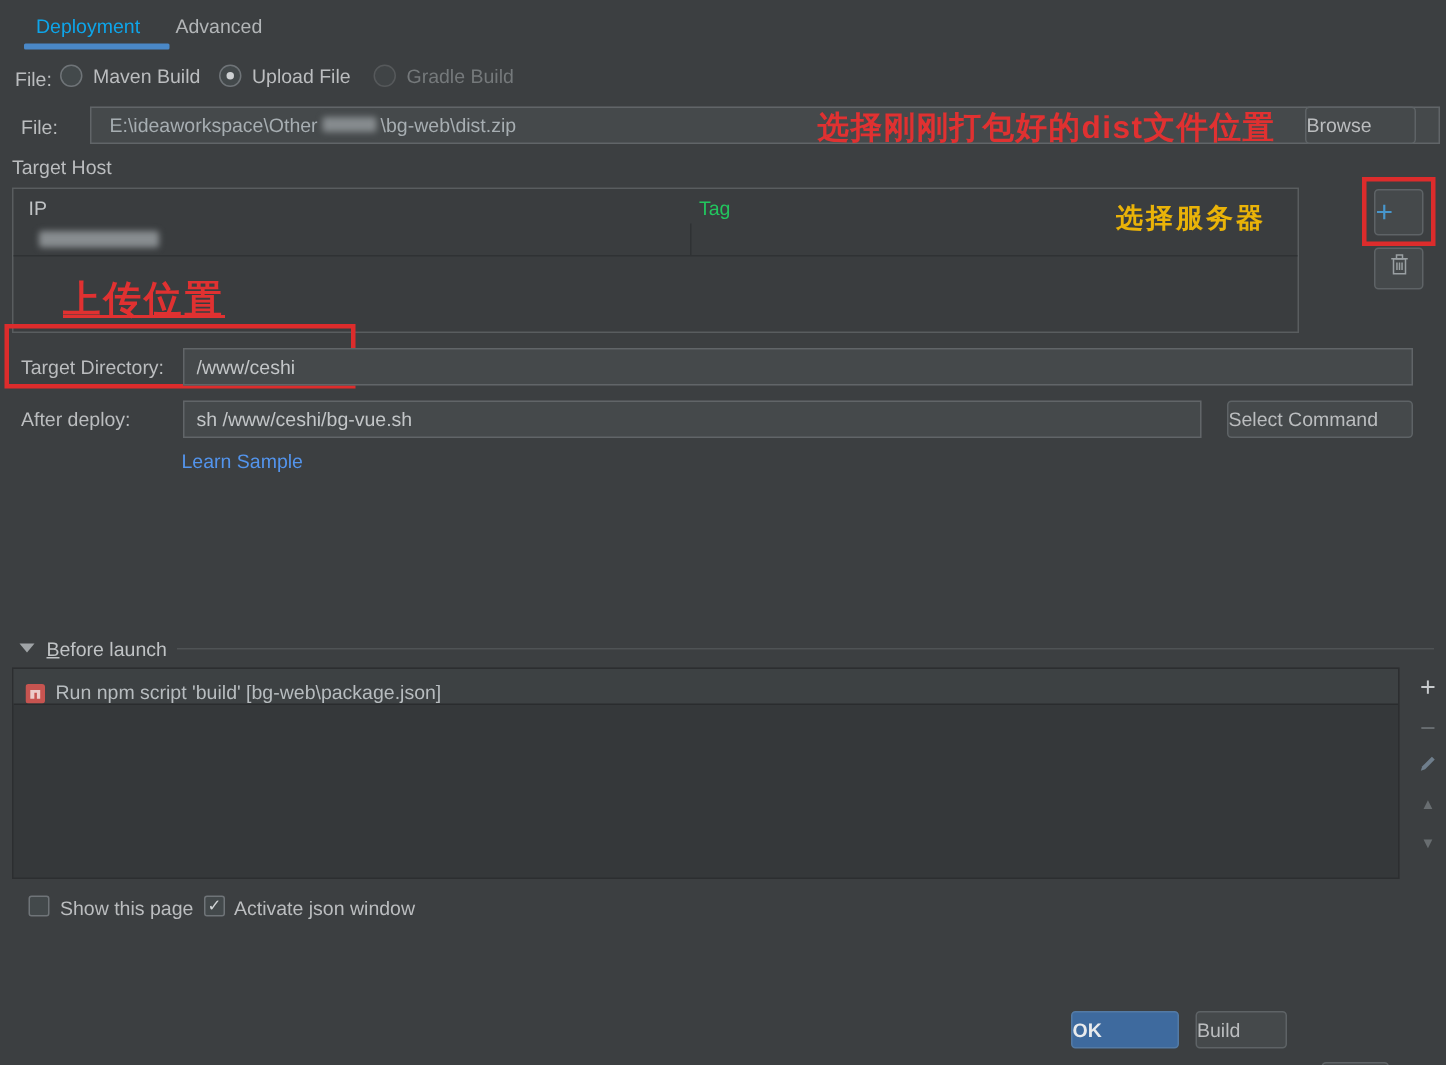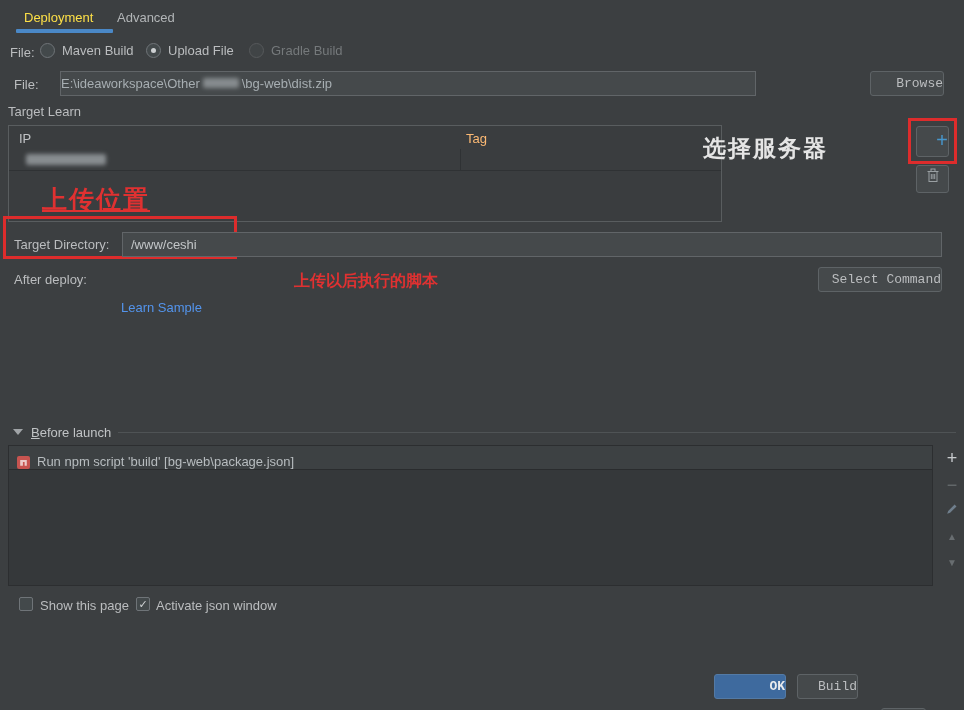--- a/index.html
+++ b/index.html
@@ -1,56 +1,56 @@
 <!DOCTYPE html>
 <html><head>
 <meta charset="utf-8">
 <style>
   html,body{margin:0;padding:0;background:#2b2b2b}
   #dialog{position:relative;width:964px;height:710px;background:#3c3f41;overflow:hidden;
           font-family:"Liberation Sans",sans-serif;font-size:13px;color:#bbbdbf}
 
   
-  #tab-deployment{position:absolute;left:24px;top:10px;color:#fde047;cursor:pointer}
+  #tab-deployment{position:absolute;left:24px;top:10px;color:#0ea5e9;cursor:pointer}
   #tab-advanced{position:absolute;left:117px;top:10px;color:#b2b5b7;cursor:pointer}
   #tab-underline{position:absolute;left:16px;top:29px;width:97px;height:4px;background:#4a88c7;border-radius:1px}
 
   
   #file-type-label{position:absolute;left:10px;top:45px}
   .radio-opt{position:absolute;top:43px;display:flex;align-items:center;gap:7px;cursor:pointer}
   #opt-maven{left:40px}#opt-upload{left:146px}#opt-gradle{left:249px;color:#75797b;cursor:default}
   .radio{width:15px;height:15px;box-sizing:border-box;border:1px solid #6f7478;border-radius:50%;background:#43494b;position:relative;flex:0 0 auto}
   .radio.on::after{content:"";position:absolute;left:4px;top:4px;width:5px;height:5px;border-radius:50%;background:#cdd0d2}
   #opt-gradle .radio{border-color:#56595b;background:#404446}
 
   
   #file-label{position:absolute;left:14px;top:77px}
-  #file-input{position:absolute;left:60px;top:71px;width:696px;height:25px;box-sizing:border-box;background:#45494b;
-              border:1px solid #616568;color:#a7aeb2;line-height:23px;padding:0 0;white-space:nowrap;overflow:hidden;cursor:text}
+  #file-input{position:absolute;left:60px;top:71px;width:900px;height:25px;box-sizing:border-box;background:#45494b;
+              border:1px solid #616568;color:#a7aeb2;line-height:23px;padding:0 12px;white-space:nowrap;overflow:hidden;cursor:text}
   .redacted{display:inline-block;width:36px;height:10px;background:#868b8e;border-radius:2px;filter:blur(2px);margin:0 3px}
   #file-annotation{position:absolute;left:545px;top:71px;font-size:21px;font-weight:bold;color:#e03131;letter-spacing:1px;white-space:nowrap}
   .btn{box-sizing:border-box;background:#45494b;border:1px solid #5e6366;border-radius:3px;color:#bbbdbf;
-       font-family:Liberation Mono, monospace;font-size:13px;text-align:right;line-height:23px;cursor:pointer;padding:0}
+       font-family:Liberation Sans, sans-serif;font-size:13px;text-align:left;line-height:23px;cursor:pointer;padding:0}
   #browse-button{position:absolute;left:870px;top:71px;width:74px;height:25px}
 
   
   #target-host-label{position:absolute;left:8px;top:104px}
-  #host-table{position:absolute;left:8px;top:125px;width:714px;height:97px;box-sizing:border-box;background:#3a3d3f;border:1px solid #595d5f}
+  #host-table{position:absolute;left:8px;top:125px;width:858px;height:97px;box-sizing:border-box;background:#3a3d3f;border:1px solid #595d5f}
   #col-ip{position:absolute;left:10px;top:5px;color:#c0c3c5}
-  #col-tag{position:absolute;left:457px;top:5px;color:#fdba74}
+  #col-tag{position:absolute;left:457px;top:5px;color:#22c55e}
   #host-row{position:absolute;left:0;top:23px;width:100%;height:21px;border-bottom:1px solid #2f3234;cursor:pointer}
   #ip-redacted{position:absolute;left:17px;top:5px;width:80px;height:11px;background:#888d90;border-radius:2px;filter:blur(2px)}
   #col-divider{position:absolute;left:451px;top:23px;width:1px;height:21px;background:#2f3234}
 
   #add-host-button{position:absolute;left:916px;top:126px;width:33px;height:31px;font-size:20px;line-height:28px;color:#4796cc}
   #add-host-box{position:absolute;left:908px;top:118px;width:49px;height:46px;border:3px solid #dd2c2c;box-sizing:border-box;pointer-events:none}
   #delete-host-button{position:absolute;left:916px;top:165px;width:33px;height:28px;display:flex;align-items:center;justify-content:center}
 
   
-  #annotation-select-server{position:absolute;left:703px;top:133px;font-size:23px;font-weight:bold;color:#e5e5e5;letter-spacing:2px;white-space:nowrap}
+  #annotation-select-server{position:absolute;left:744px;top:133px;font-size:18px;font-weight:bold;color:#eab308;letter-spacing:2px;white-space:nowrap}
   #annotation-upload-location{position:absolute;left:42px;top:183px;font-size:25px;font-weight:bold;color:#e03131;text-decoration:underline;letter-spacing:2px;white-space:nowrap}
   #target-dir-box{position:absolute;left:3px;top:216px;width:234px;height:43px;border:3px solid #dd2c2c;box-sizing:border-box;pointer-events:none}
   #annotation-after-deploy{position:absolute;left:294px;top:271px;font-size:16px;font-weight:bold;color:#e03131;white-space:nowrap}
 
   
   #target-dir-label{position:absolute;left:14px;top:237px}
   .text-input{position:absolute;box-sizing:border-box;background:#45494b;border:1px solid #616568;color:#c3c6c8;
               padding:0 8px;font-family:"Liberation Sans",sans-serif;font-size:13px;outline:none}
   #target-dir-input{left:122px;top:232px;width:820px;height:25px}
   #after-deploy-label{position:absolute;left:14px;top:272px}
@@ -109,23 +109,24 @@
   </div>
   <div class="radio-opt" id="opt-gradle">
     <span class="radio"></span>
     <span>Gradle Build</span>
   </div>
 
   <div id="file-label">File:</div>
   <div id="file-input" role="textbox">
     <span>E:\ideaworkspace\Other</span><span class="redacted"></span><span>\bg-web\dist.zip</span>
   </div>
+  <div id="file-annotation">选择刚刚打包好的dist文件位置</div>
   <button class="btn" id="browse-button">Browse</button>
 
-  <div id="target-host-label">Target Learn</div>
+  <div id="target-host-label">Target Host</div>
   <div id="host-table">
     <div id="col-ip">IP</div>
     <div id="col-tag">Tag</div>
     <div id="host-row">
       <div id="ip-redacted"></div>
     </div>
     <div id="col-divider"></div>
   </div>
   <button class="btn" id="add-host-button">
     <span>+</span>
@@ -144,21 +145,21 @@
     </span>
   </button>
   <div id="annotation-select-server">选择服务器</div>
 
   <div id="annotation-upload-location">上传位置</div>
   <div id="target-dir-box"></div>
   <div id="target-dir-label">Target Directory:</div>
   <input class="text-input" id="target-dir-input" value="/www/ceshi" style="">
 
   <div id="after-deploy-label">After deploy:</div>
-  <div id="annotation-after-deploy">上传以后执行的脚本</div>
+  <input class="text-input" id="after-deploy-input" value="sh /www/ceshi/bg-vue.sh" style="">
   <button class="btn" id="select-command-button">Select Command</button>
   <div id="learn-sample">Learn Sample</div>
 
   <div id="bl-toggle"></div>
   <div id="bl-label"><u>B</u>efore launch</div>
   <div id="bl-line"></div>
   <div id="task-list">
     <div id="task-row">
       <span class="npm-badge">
         <svg width="13" height="13" viewBox="0 0 13 13">

